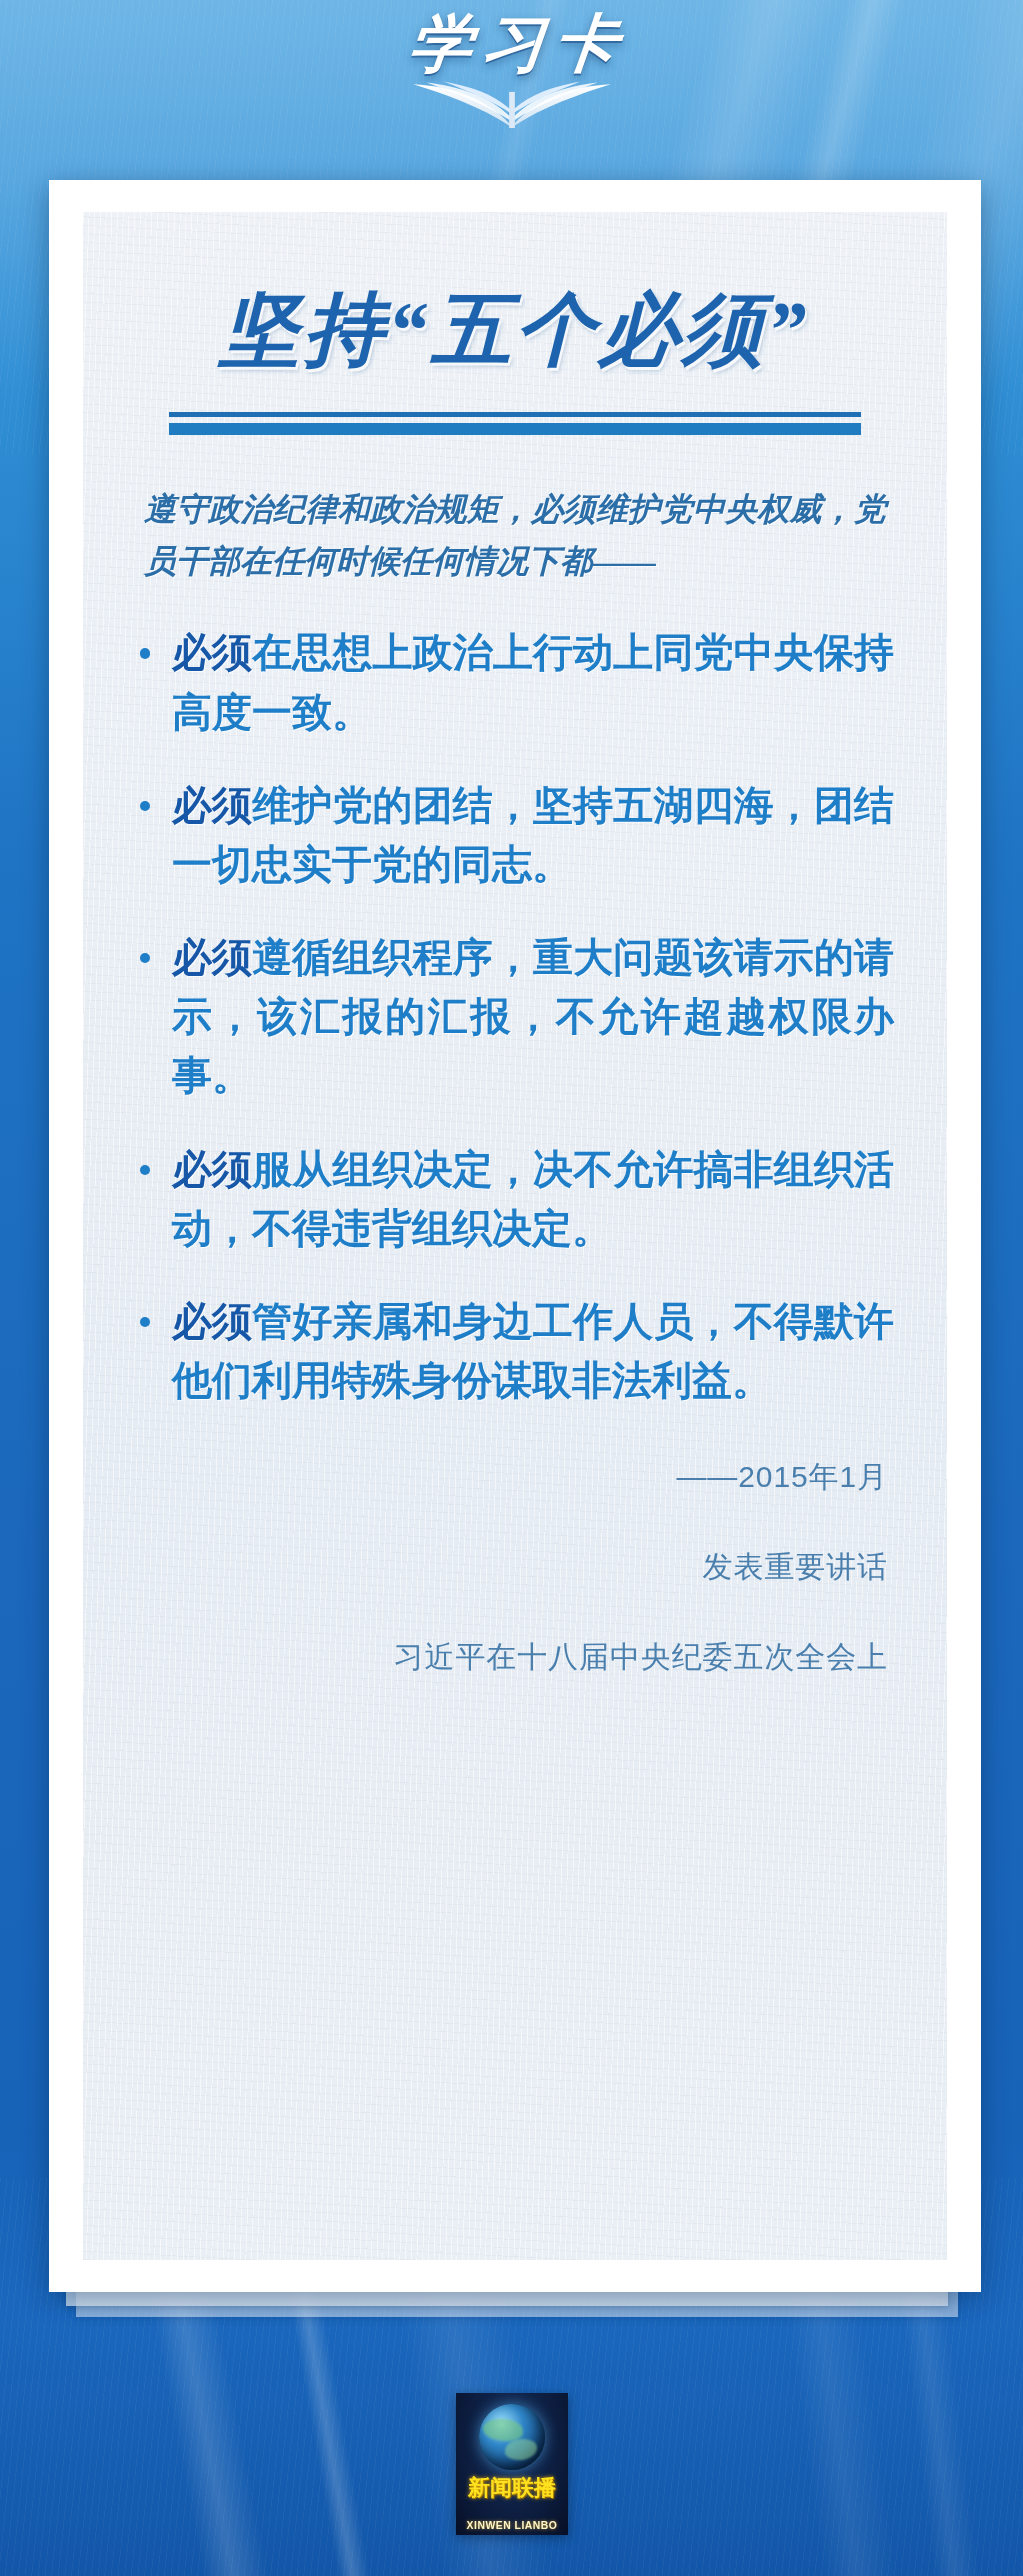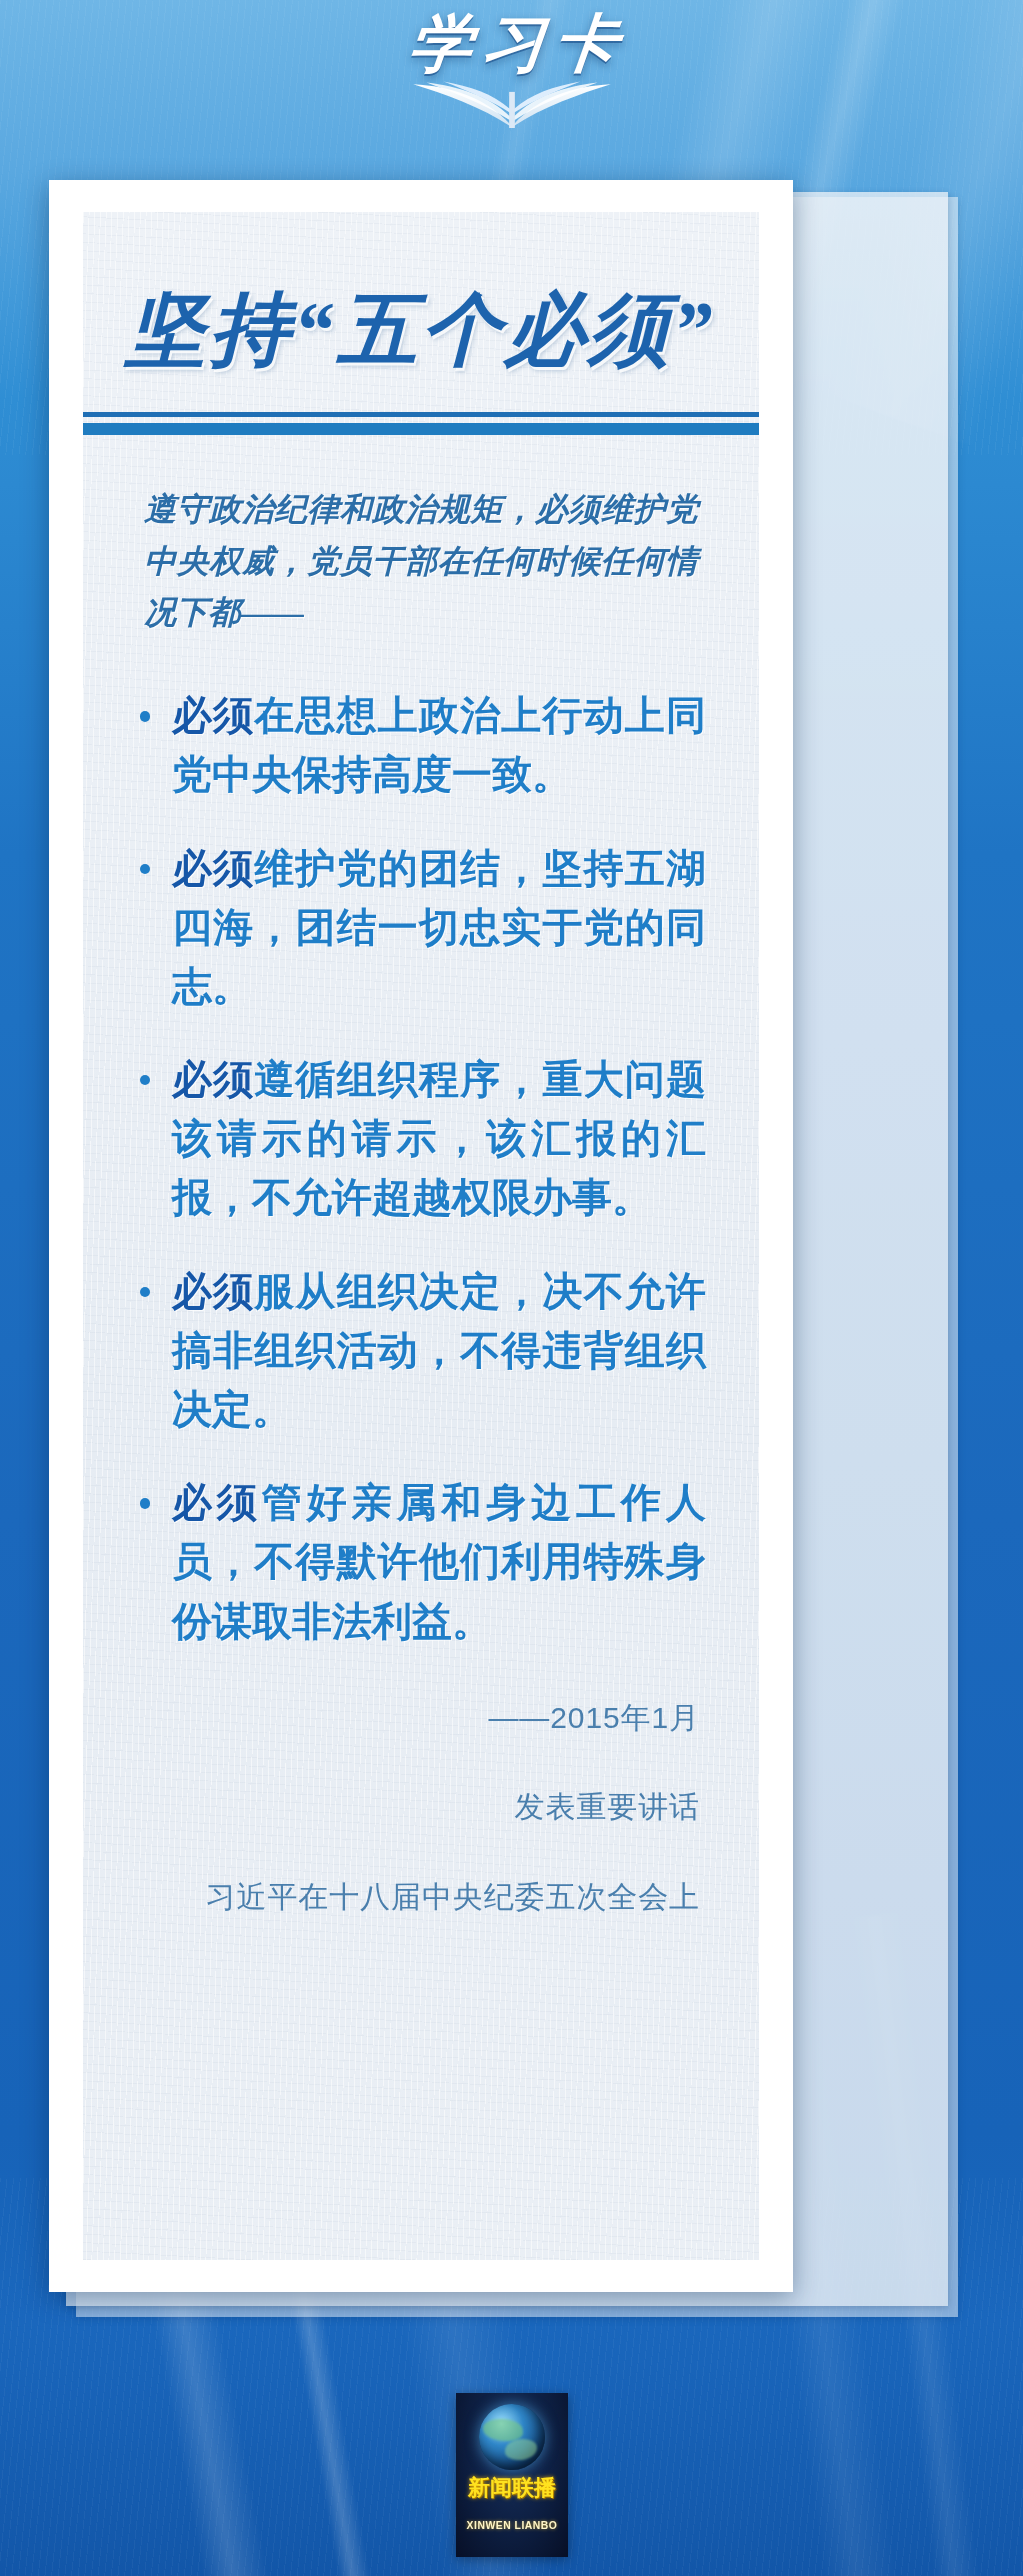--- a/index.html
+++ b/index.html
@@ -80,21 +80,21 @@
     background:linear-gradient(180deg,#eef3f8 0%,#dfe9f3 100%);
     box-shadow:0 1.9px 7.6px rgba(5,40,85,.35);
   }
   .layer3{ left:76px;  top:197px; width:882px; height:2120px; opacity:.55; }
   .layer2{ left:66px;  top:192px; width:882px; height:2114px; opacity:.75; }
 
   
   #card{
     position:absolute;
     left:49px; top:180px;
-    width:744px; height:2112px;
+    width:932px; height:2112px;
     background:#ffffff;
     box-shadow:0 5.7px 25px rgba(3,35,75,.40);
   }
   #card-inner{
     position:absolute;
     left:34px; top:32px; right:34px; bottom:32px;
     background:#eaeff5;
     background-image:
       repeating-linear-gradient(92deg, rgba(255,255,255,.55) 0 0.9px, rgba(0,0,0,0) 0.9px 5.7px),
       repeating-linear-gradient(3deg, rgba(160,175,195,.10) 0 0.9px, rgba(0,0,0,0) 0.9px 8.5px),
@@ -126,21 +126,21 @@
     margin:49px 61px 0 61px;
     font-family:"Liberation Serif","DejaVu Serif",serif;
     font-style:italic; font-weight:bold;
     font-size:32px; line-height:1.62;
     color:#2c6ea8;
     text-align:justify;
     text-shadow:0.9px 0.9px 0 rgba(255,255,255,.8);
   }
 
   
-  #bullets{ margin:47px 53px 0 53px; }
+  #bullets{ margin:36px 53px 0 53px; }
   .bullet{
     position:relative;
     padding-left:36px;
     margin-bottom:34px;
     font-size:40px;
     line-height:1.48;
     color:#1f7ec8;
     font-weight:bold;
     text-align:justify;
     text-shadow:0.9px 0.9px 0 rgba(255,255,255,.75);
@@ -162,21 +162,21 @@
     font-weight:normal;
     letter-spacing:0.9px;
   }
   #attribution .line{ display:block;margin-top:44px; }
 
   
   #brand-logo{
     position:absolute;
     left:50%; transform:translateX(-50%);
     top:2393px;
-    width:112px; height:164px;
+    width:112px; height:142px;
     background:radial-gradient(ellipse at 50% 34%, #16305e 0%, #0c1c3d 62%, #070f26 100%);
     box-shadow:0 2.8px 11.4px rgba(0,0,0,.35);
     display:flex; flex-direction:column; align-items:center; justify-content:flex-start;
     padding-top:11.4px; overflow:hidden;
   }
   #brand-logo .globe{
     width:66px; height:66px; border-radius:50%;
     background:
       radial-gradient(circle at 34% 30%, #9fe3ff 0%, #2f86c8 34%, #12457e 72%, #07203f 100%);
     box-shadow:0 0 13.3px rgba(90,190,255,.55), inset -4.7px -5.7px 11.4px rgba(0,0,0,.55);

